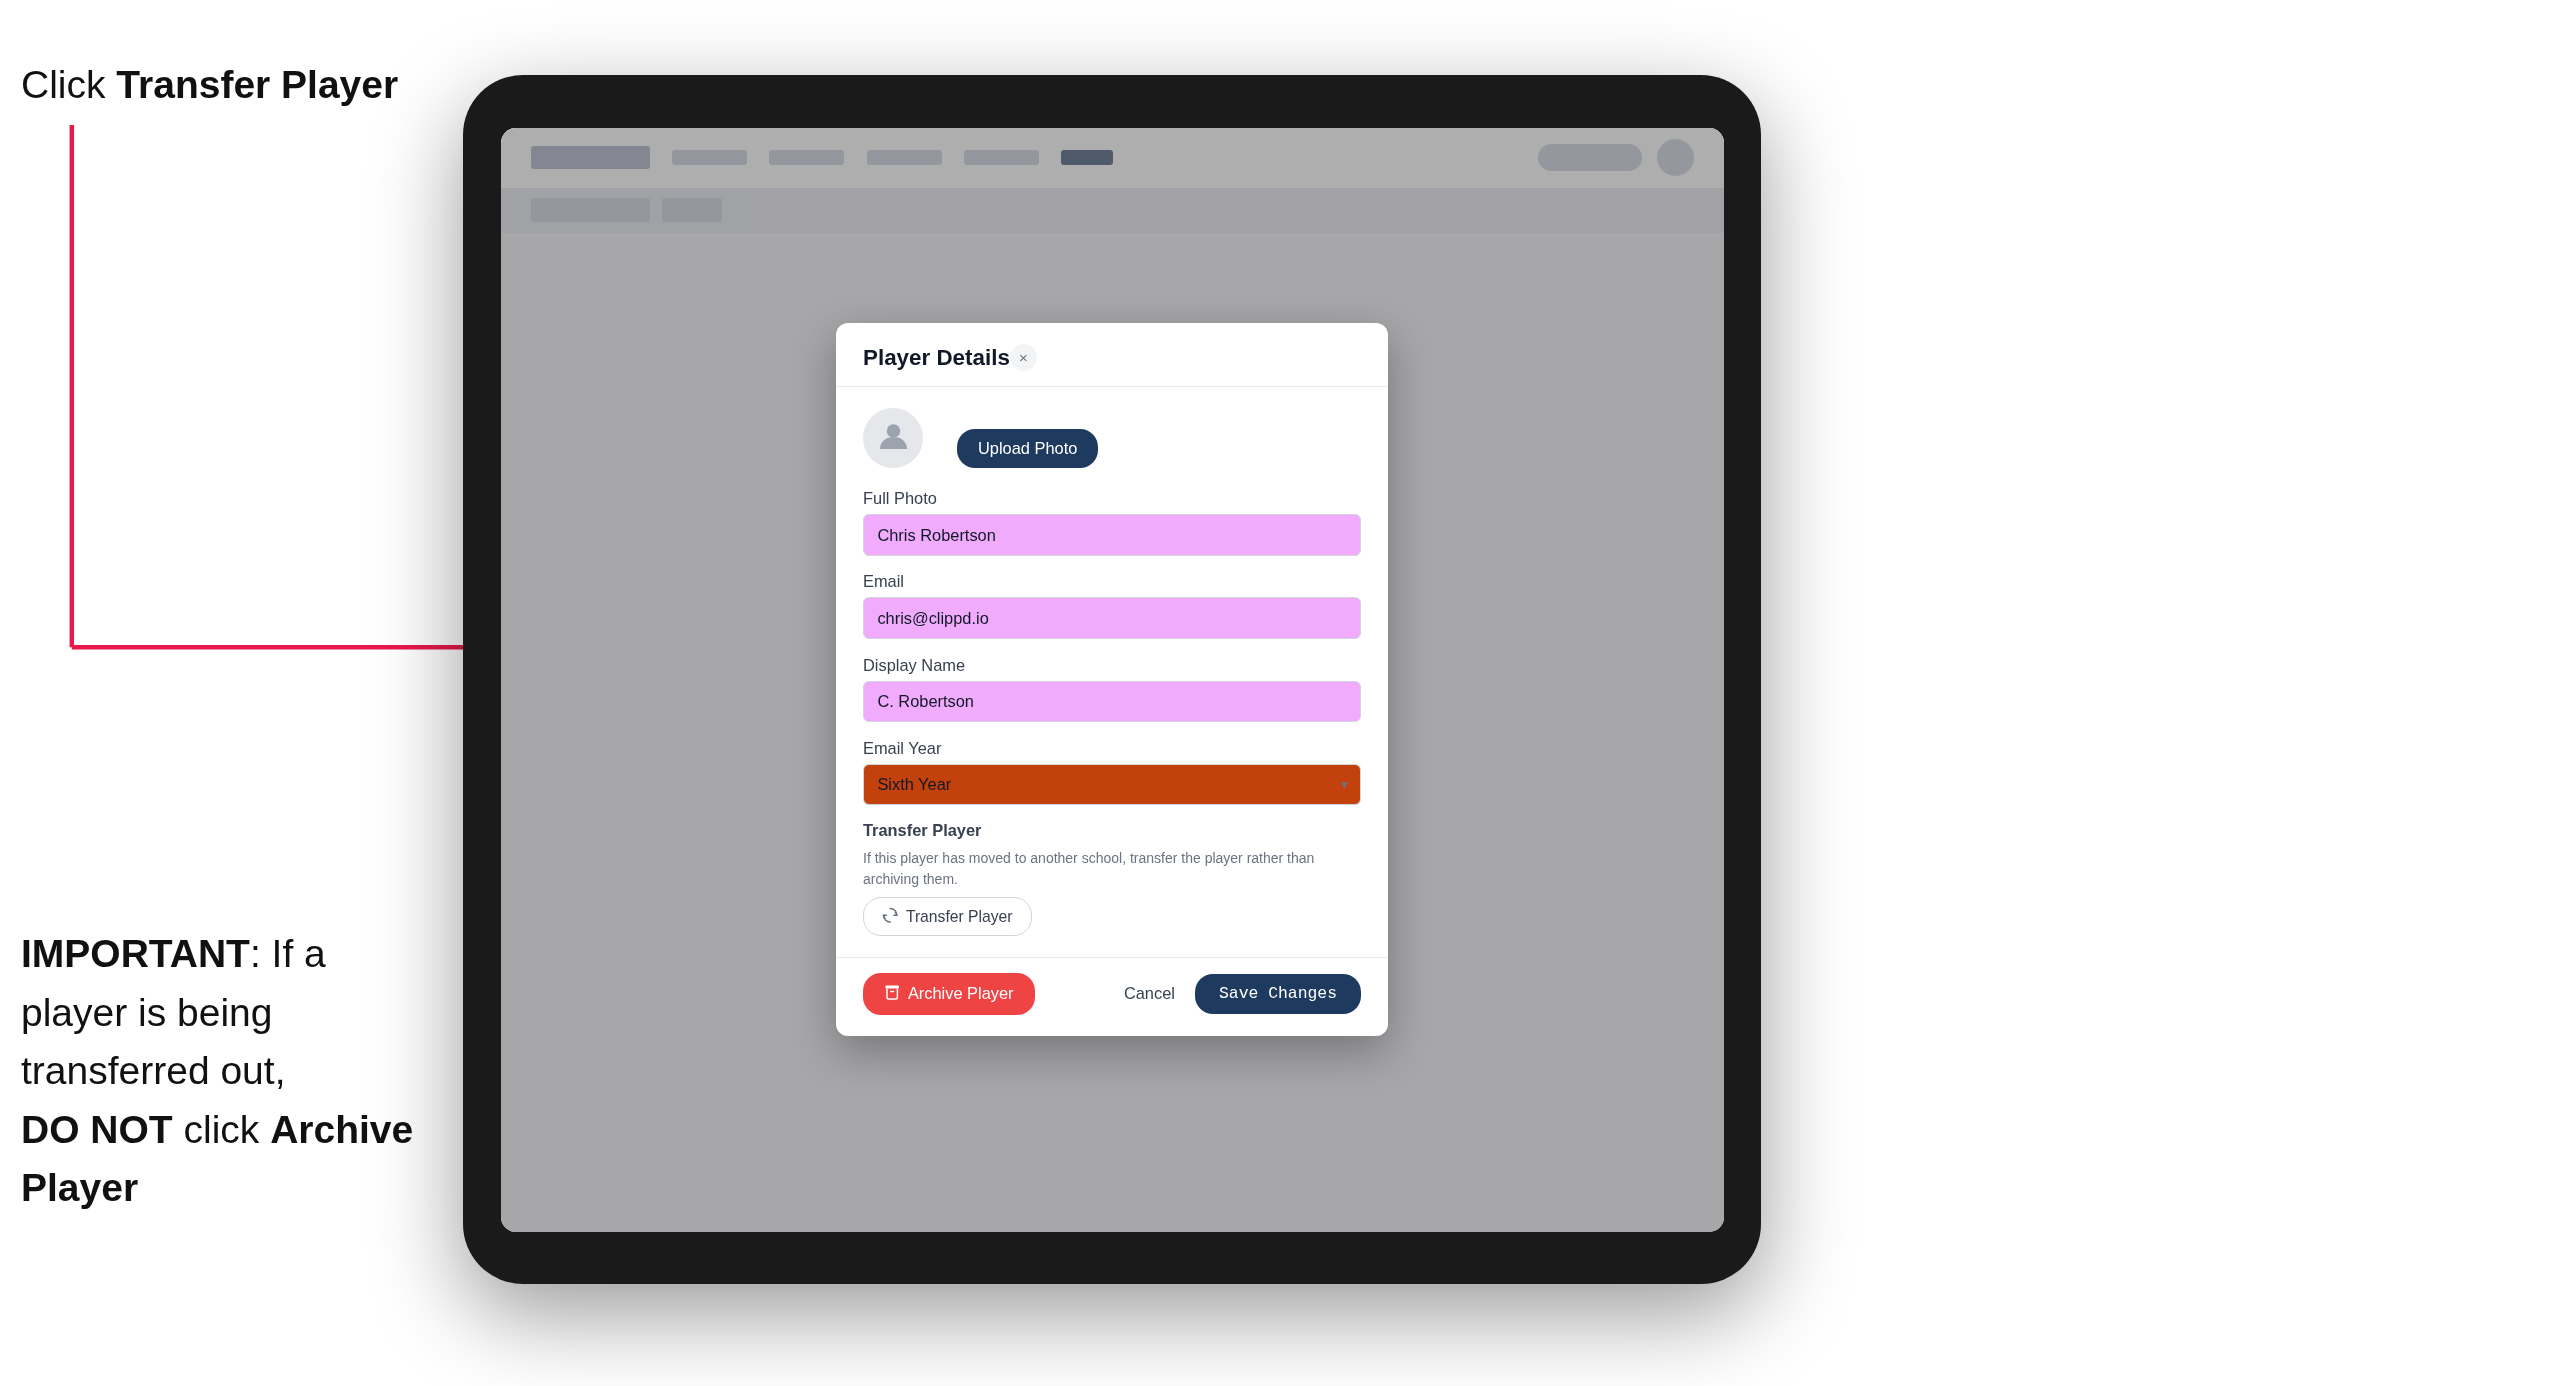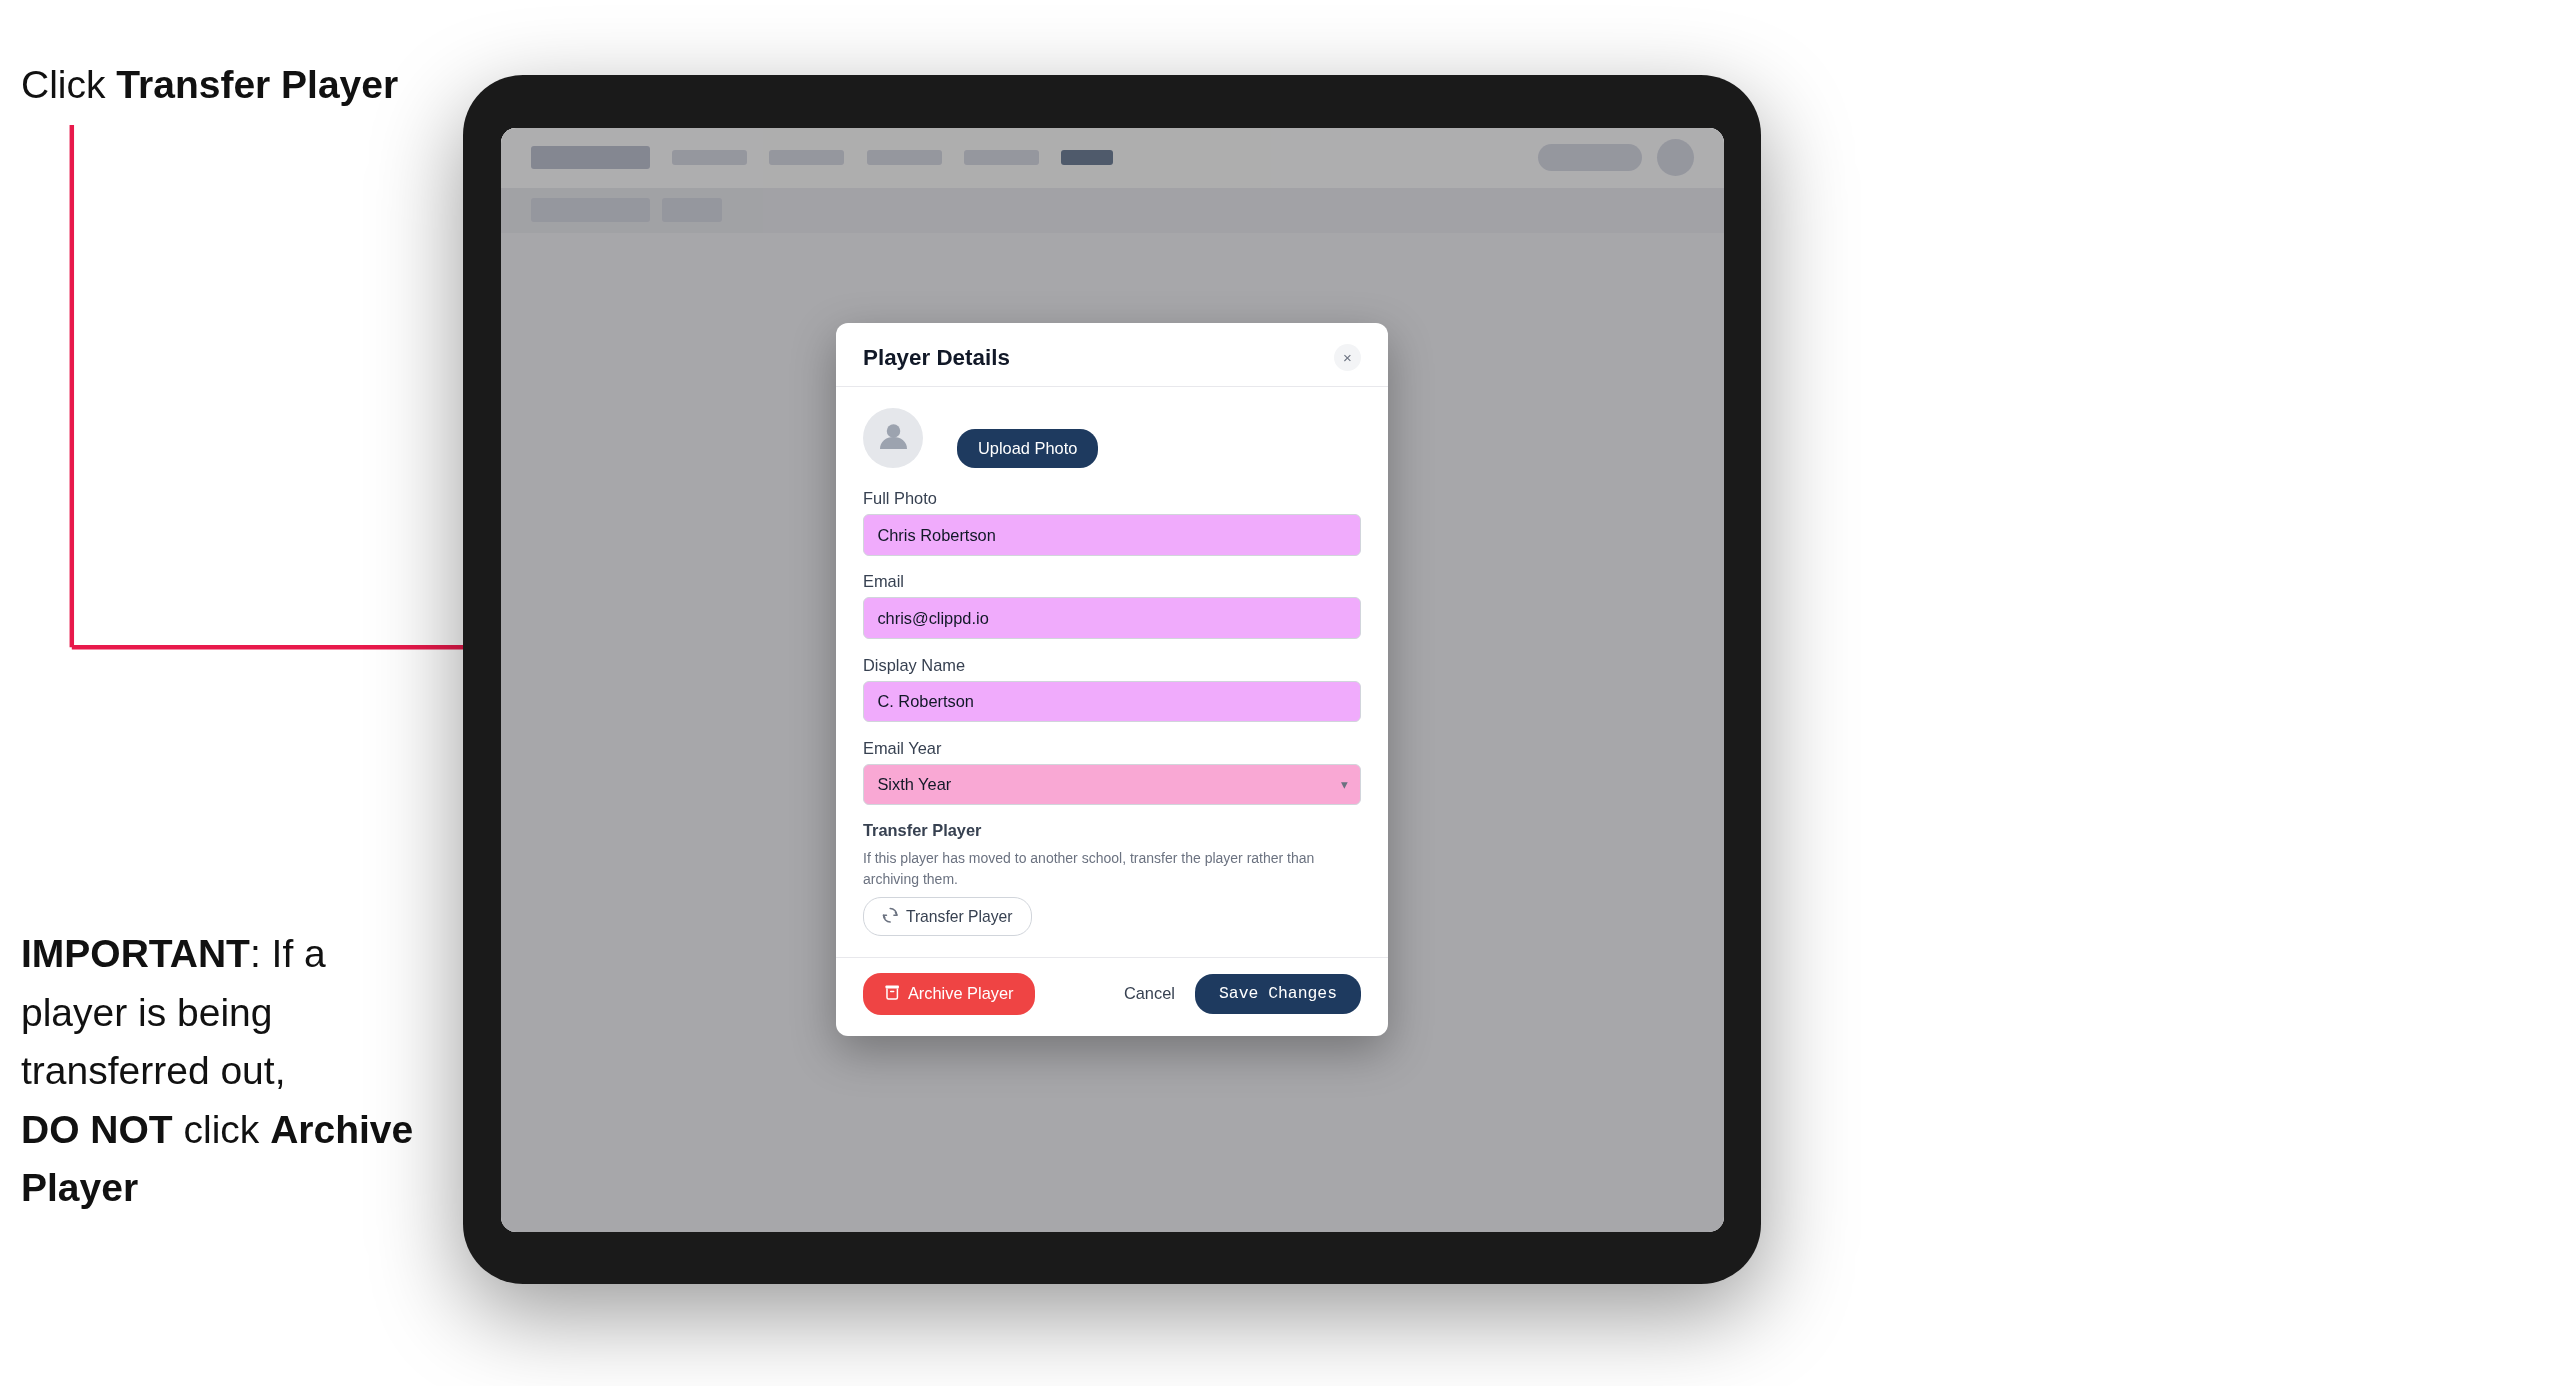--- a/index.html
+++ b/index.html
@@ -161,21 +161,21 @@
       border-radius: 12px;
       width: 552px;
       padding: 0;
       box-shadow: 0 15px 45px rgba(0,0,0,0.3);
       overflow: hidden;
     }
 
     .modal-header {
       display: flex;
       align-items: center;
-      justify-content: space-between;
+      justify-content: flex-start;
       padding: 21px 27px 15px;
       border-bottom: 0.7px solid #e8e8ec;
     }
     .modal-title {
       font-size: 22.4px;
       font-weight: 600;
       color: #111827;
     }
     .modal-close {
       width: 27px;
@@ -248,21 +248,21 @@
       background: #f0abfc;
       outline: none;
     }
     .field-select {
       width: 100%;
       padding: 10.4px 13.4px;
       border: 0.7px solid #d1d5db;
       border-radius: 6px;
       font-size: 16.4px;
       color: #111827;
-      background: #f9a8d4;
+      background: #c2410c;
       outline: none;
       appearance: none;
       cursor: pointer;
     }
     .select-wrapper {
       position: relative;
     }
     .select-wrapper::after {
       content: '▾';
       position: absolute;

